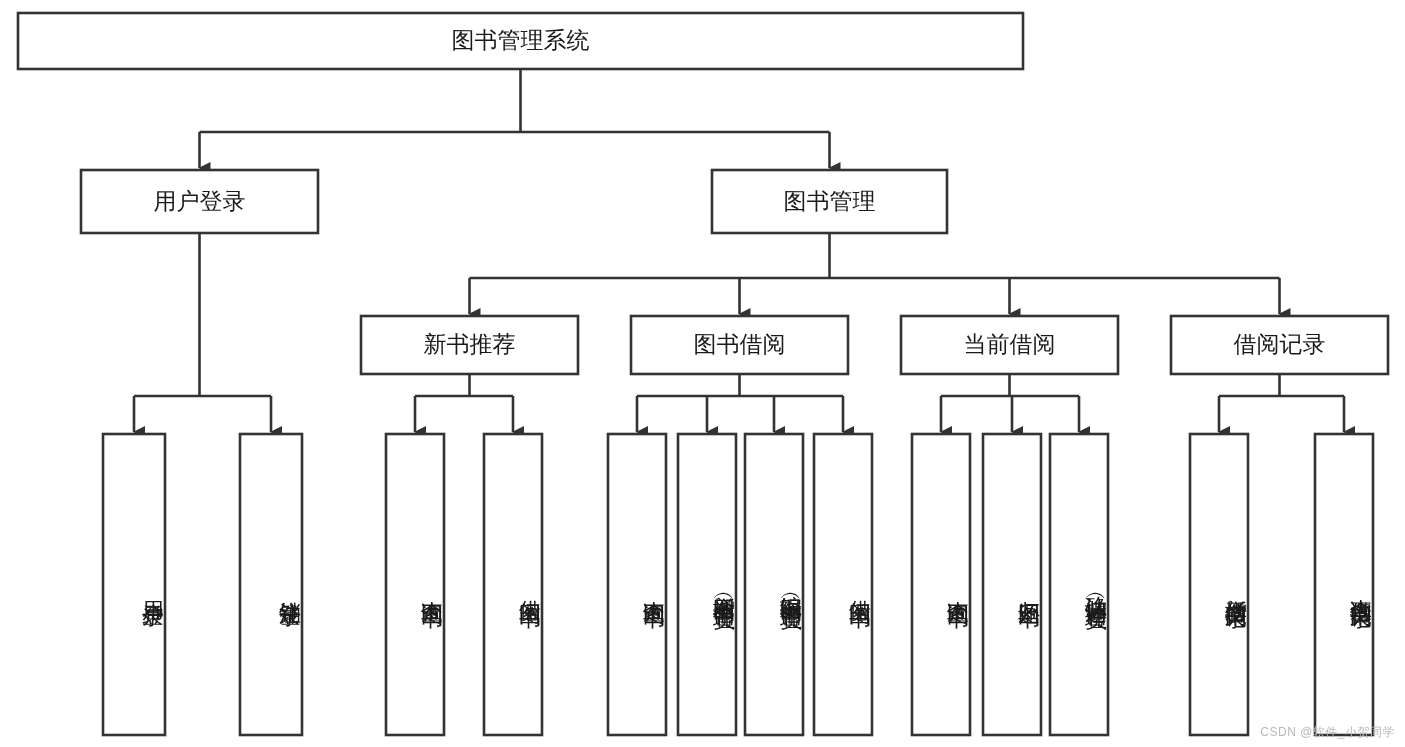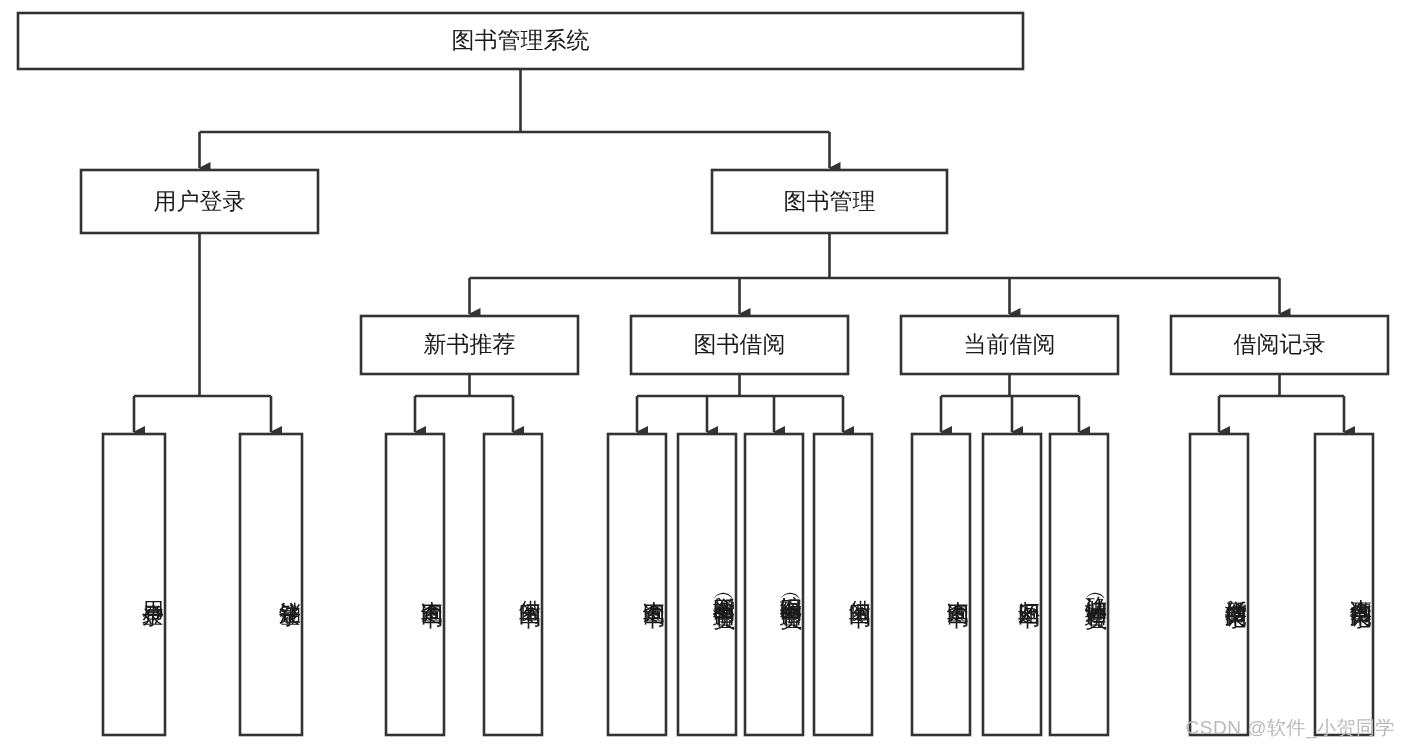--- a/index.html
+++ b/index.html
@@ -61,21 +61,21 @@
     align-items: flex-start;
     justify-content: center;
     white-space: nowrap;
     pointer-events: none;
   }
   .watermark {
     position: absolute;
     right: 10px;
     bottom: 6px;
     font-family: "Liberation Sans", "DejaVu Sans", sans-serif;
-    font-size: 19px;
+    font-size: 12px;
     color: #b9b9b9;
     letter-spacing: 0.5px;
     white-space: nowrap;
   }
 </style>
 </head>
 <body>
 
 <div id="diagram-root">
 

